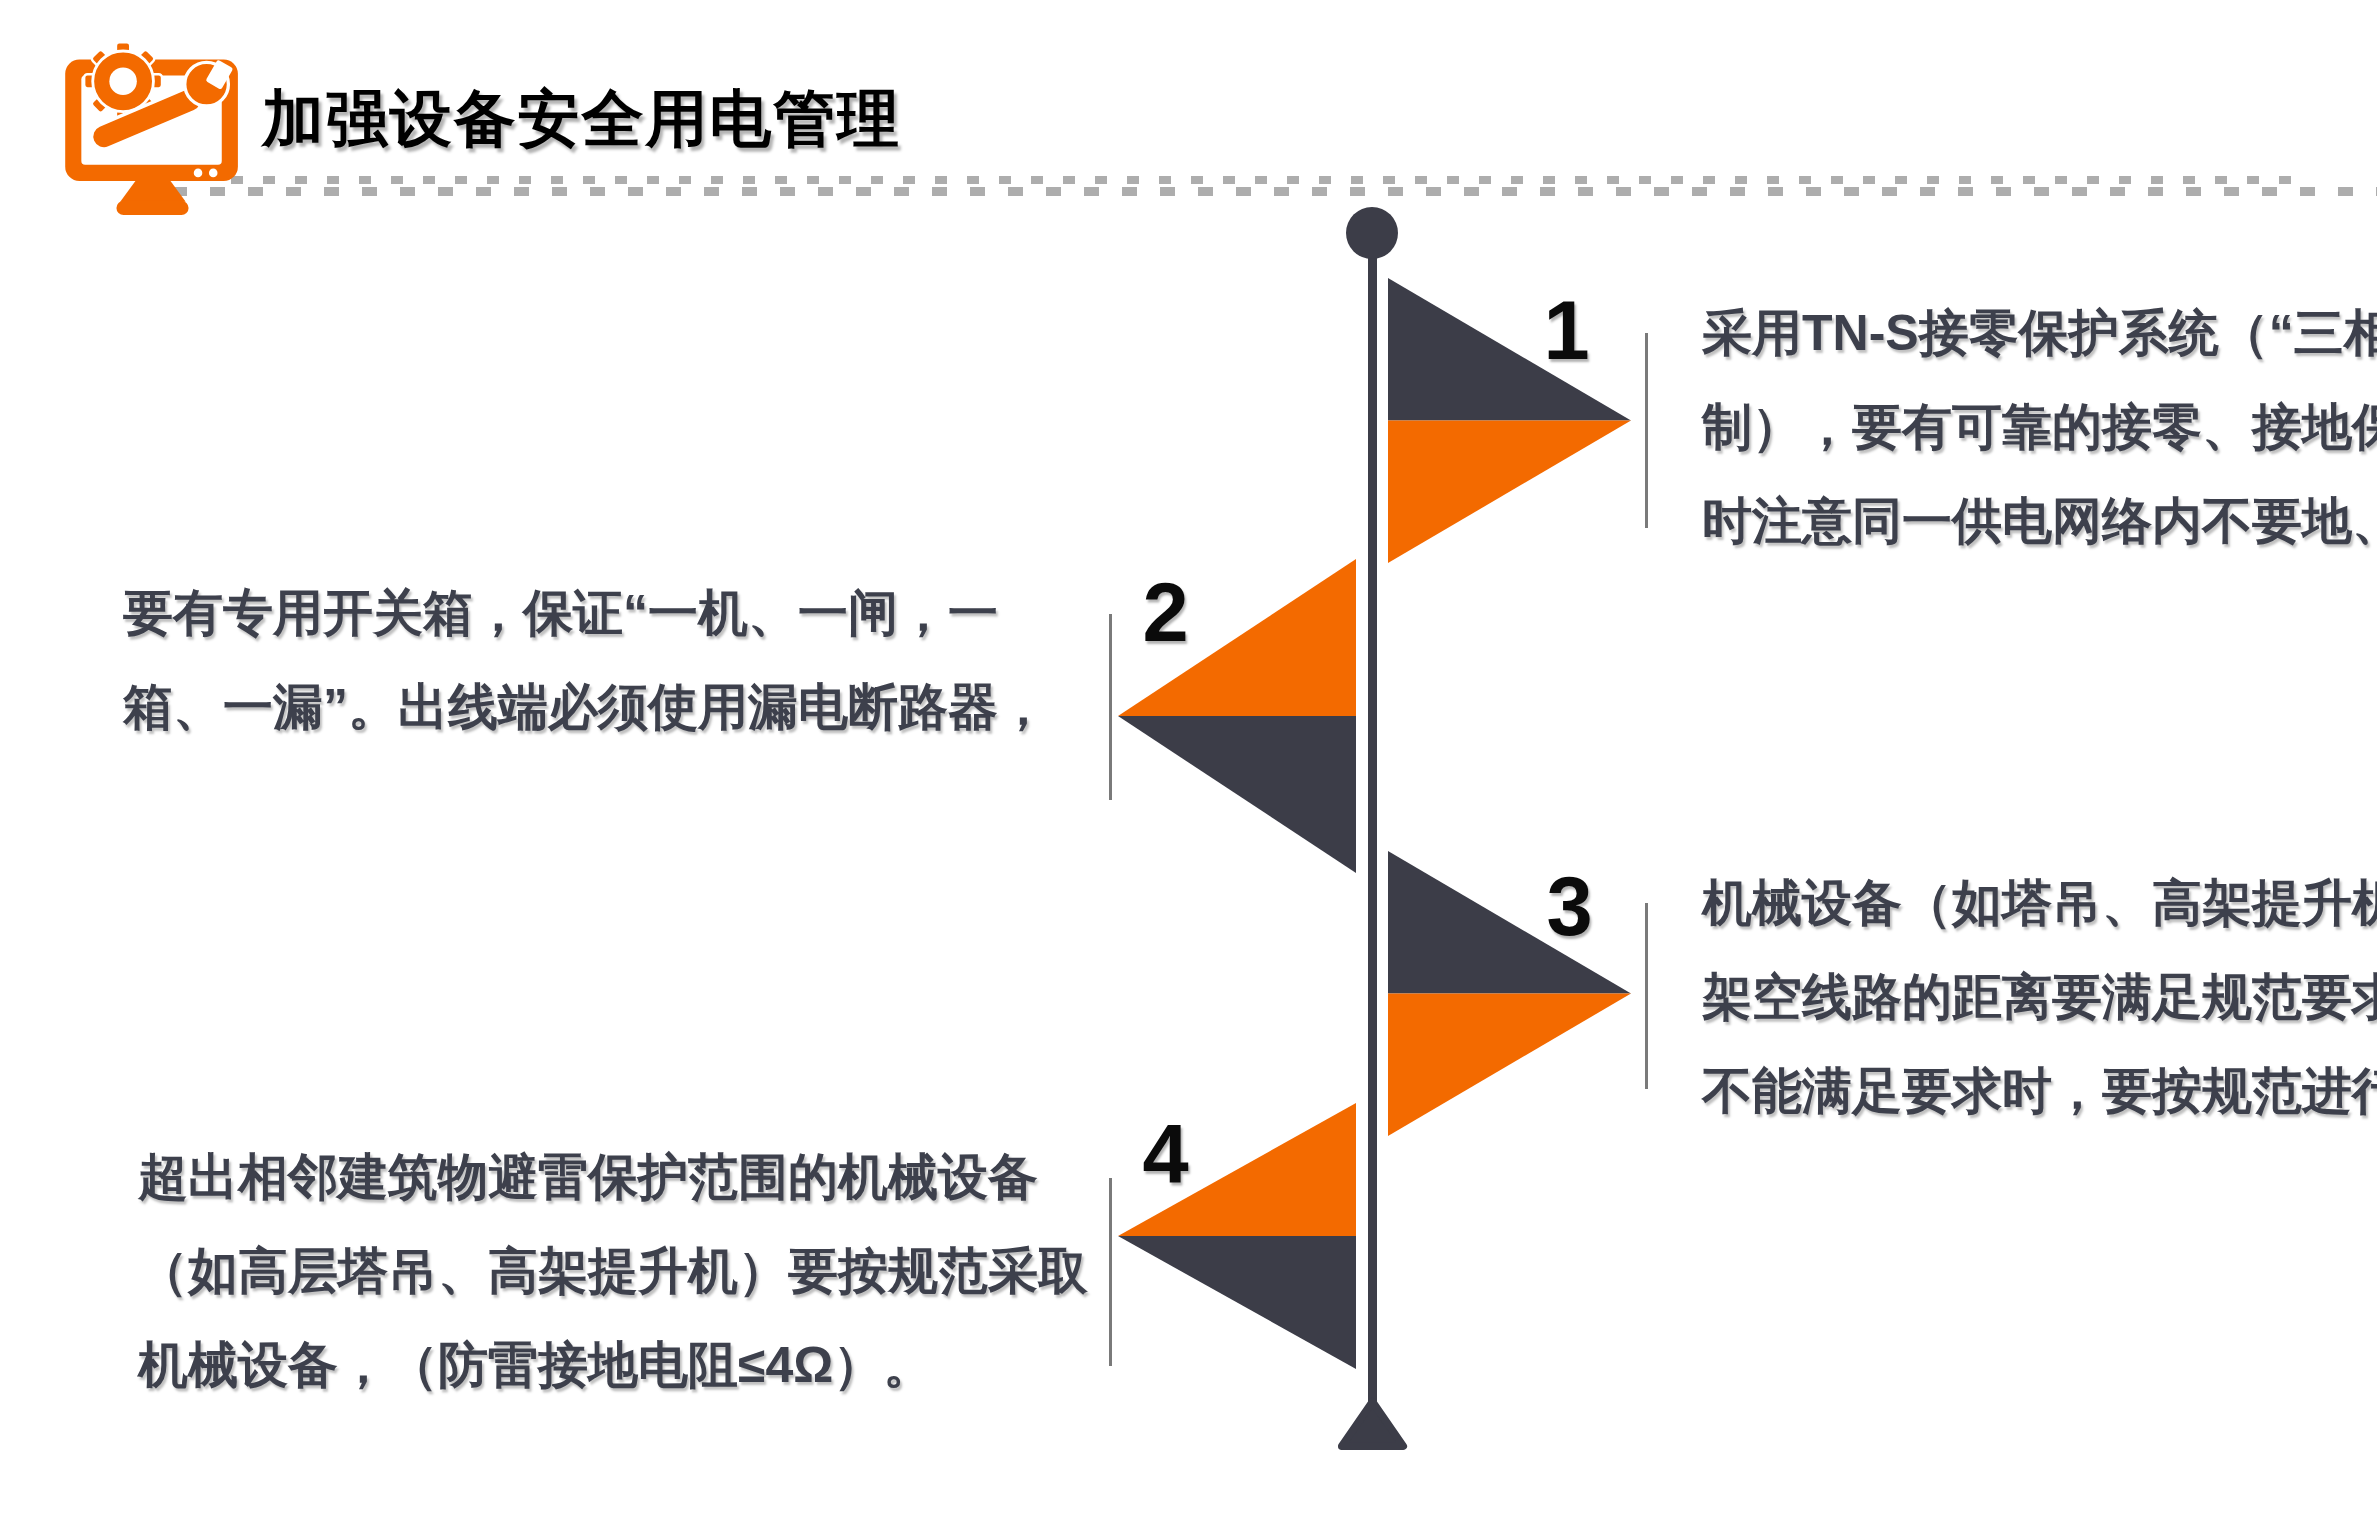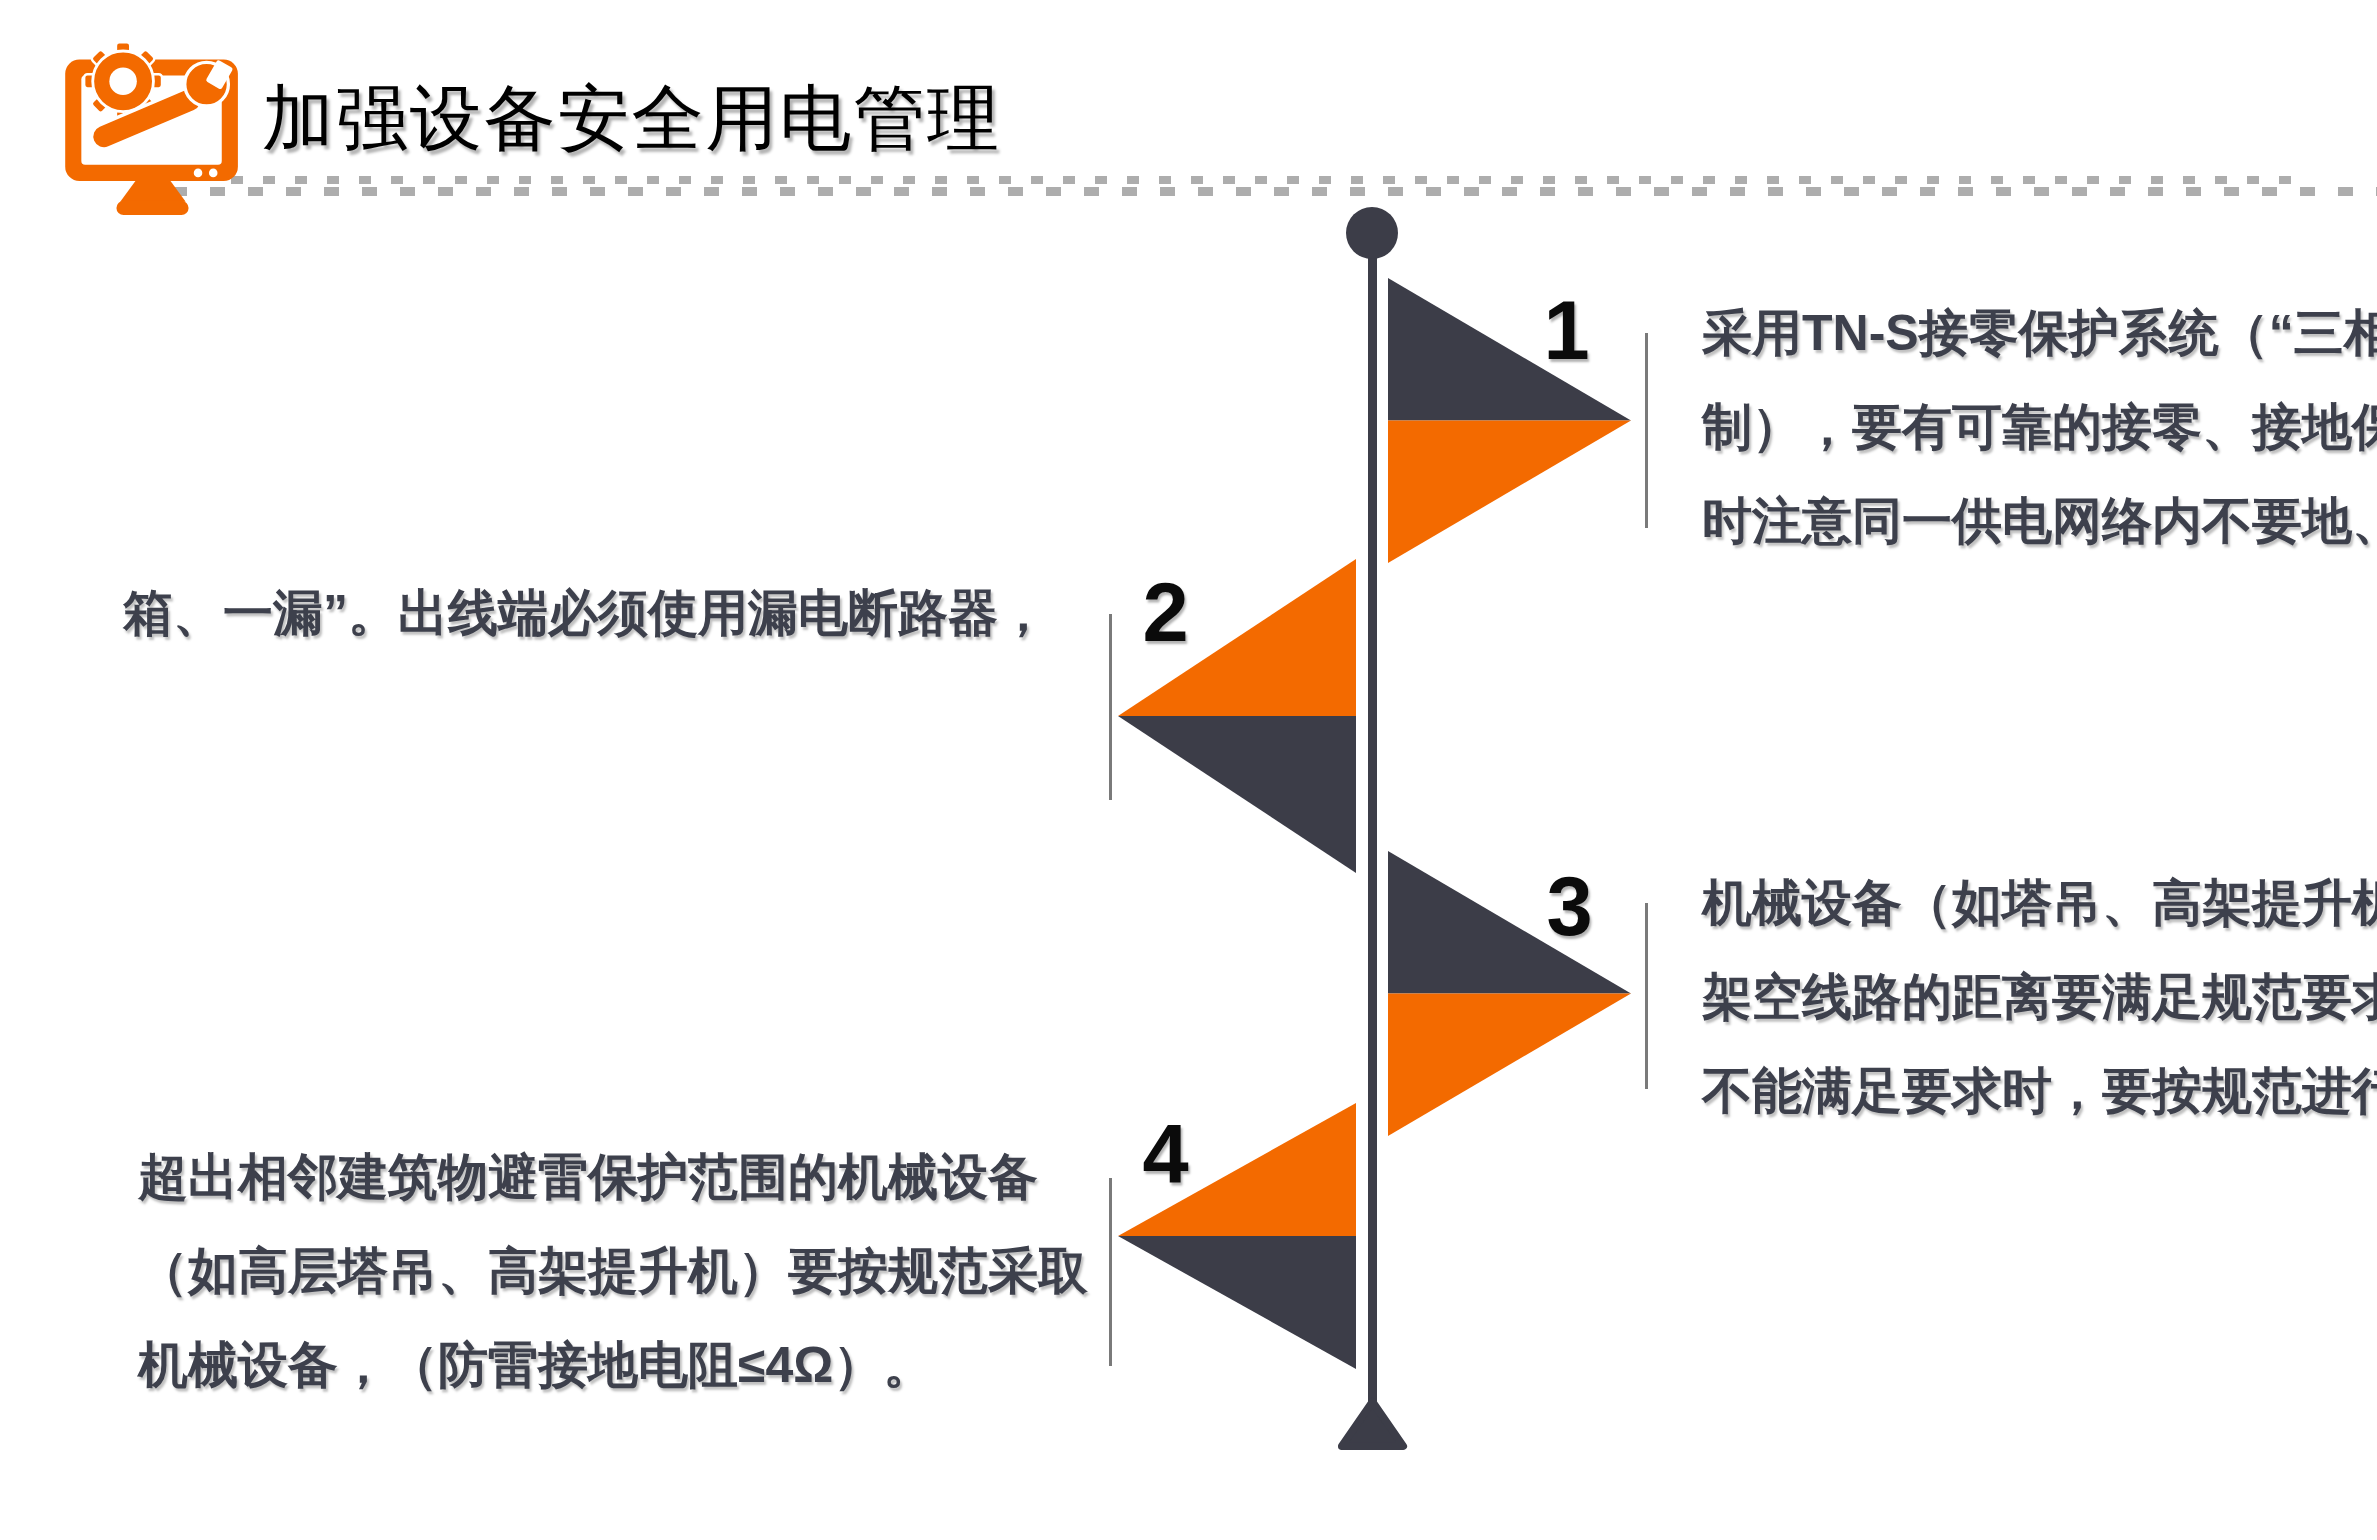--- a/index.html
+++ b/index.html
@@ -12,21 +12,21 @@
   }
   html,body{margin:0;padding:0;background:#fff;}
   .slide{
     position:relative;width:2739px;height:1541px;overflow:hidden;background:#ffffff;
     font-family:"Liberation Sans","DejaVu Sans",sans-serif;
   }
   
   .hdr-icon{position:absolute;left:63px;top:13.3px;width:179px;height:204px;}
   .page-title{
     position:absolute;left:262px;top:66px;margin:0;
-    font-size:72px;line-height:105px;font-weight:400;color:#000;
+    font-size:62px;line-height:105px;font-weight:700;color:#000;
     letter-spacing:1.9px;white-space:nowrap;
     text-shadow:2.9px 3.8px 2.9px rgba(0,0,0,0.30);
   }
   .dash{position:absolute;}
   .dash-upper{left:231px;top:176px;width:2080px;height:7.6px;
     background:repeating-linear-gradient(90deg,var(--dash_gray,#ADADAD) 0 12.4px,transparent 12.4px 32px);}
   .dash-lower{left:172px;top:187px;width:2235px;height:8.6px;
     background:repeating-linear-gradient(90deg,var(--dash_gray,#ADADAD) 0 15px,transparent 15px 38px);}
   
   .pole{position:absolute;left:1368px;top:232px;width:9px;height:1171px;background:var(--dark_slate,#3C3D48);}
@@ -137,20 +137,21 @@
   <div class="sep sep-2"></div>
   <div class="sep sep-3"></div>
   <div class="sep sep-4"></div>
 
   <div class="txt txt-1">
     <div>采用TN-S接零保护系统（“三相五线”</div>
     <div>制），要有可靠的接零、接地保护，同</div>
     <div>时注意同一供电网络内不要地、零混接。</div>
   </div>
   <div class="txt txt-2">
+    <div>要有专用开关箱，保证“一机、一闸，一</div>
     <div>箱、一漏”。出线端必须使用漏电断路器，</div>
   </div>
   <div class="txt txt-3">
     <div>机械设备（如塔吊、高架提升机）与</div>
     <div>架空线路的距离要满足规范要求，如</div>
     <div>不能满足要求时，要按规范进行防护。</div>
   </div>
   <div class="txt txt-4">
     <div>超出相邻建筑物避雷保护范围的机械设备</div>
     <div>（如高层塔吊、高架提升机）要按规范采取</div>

